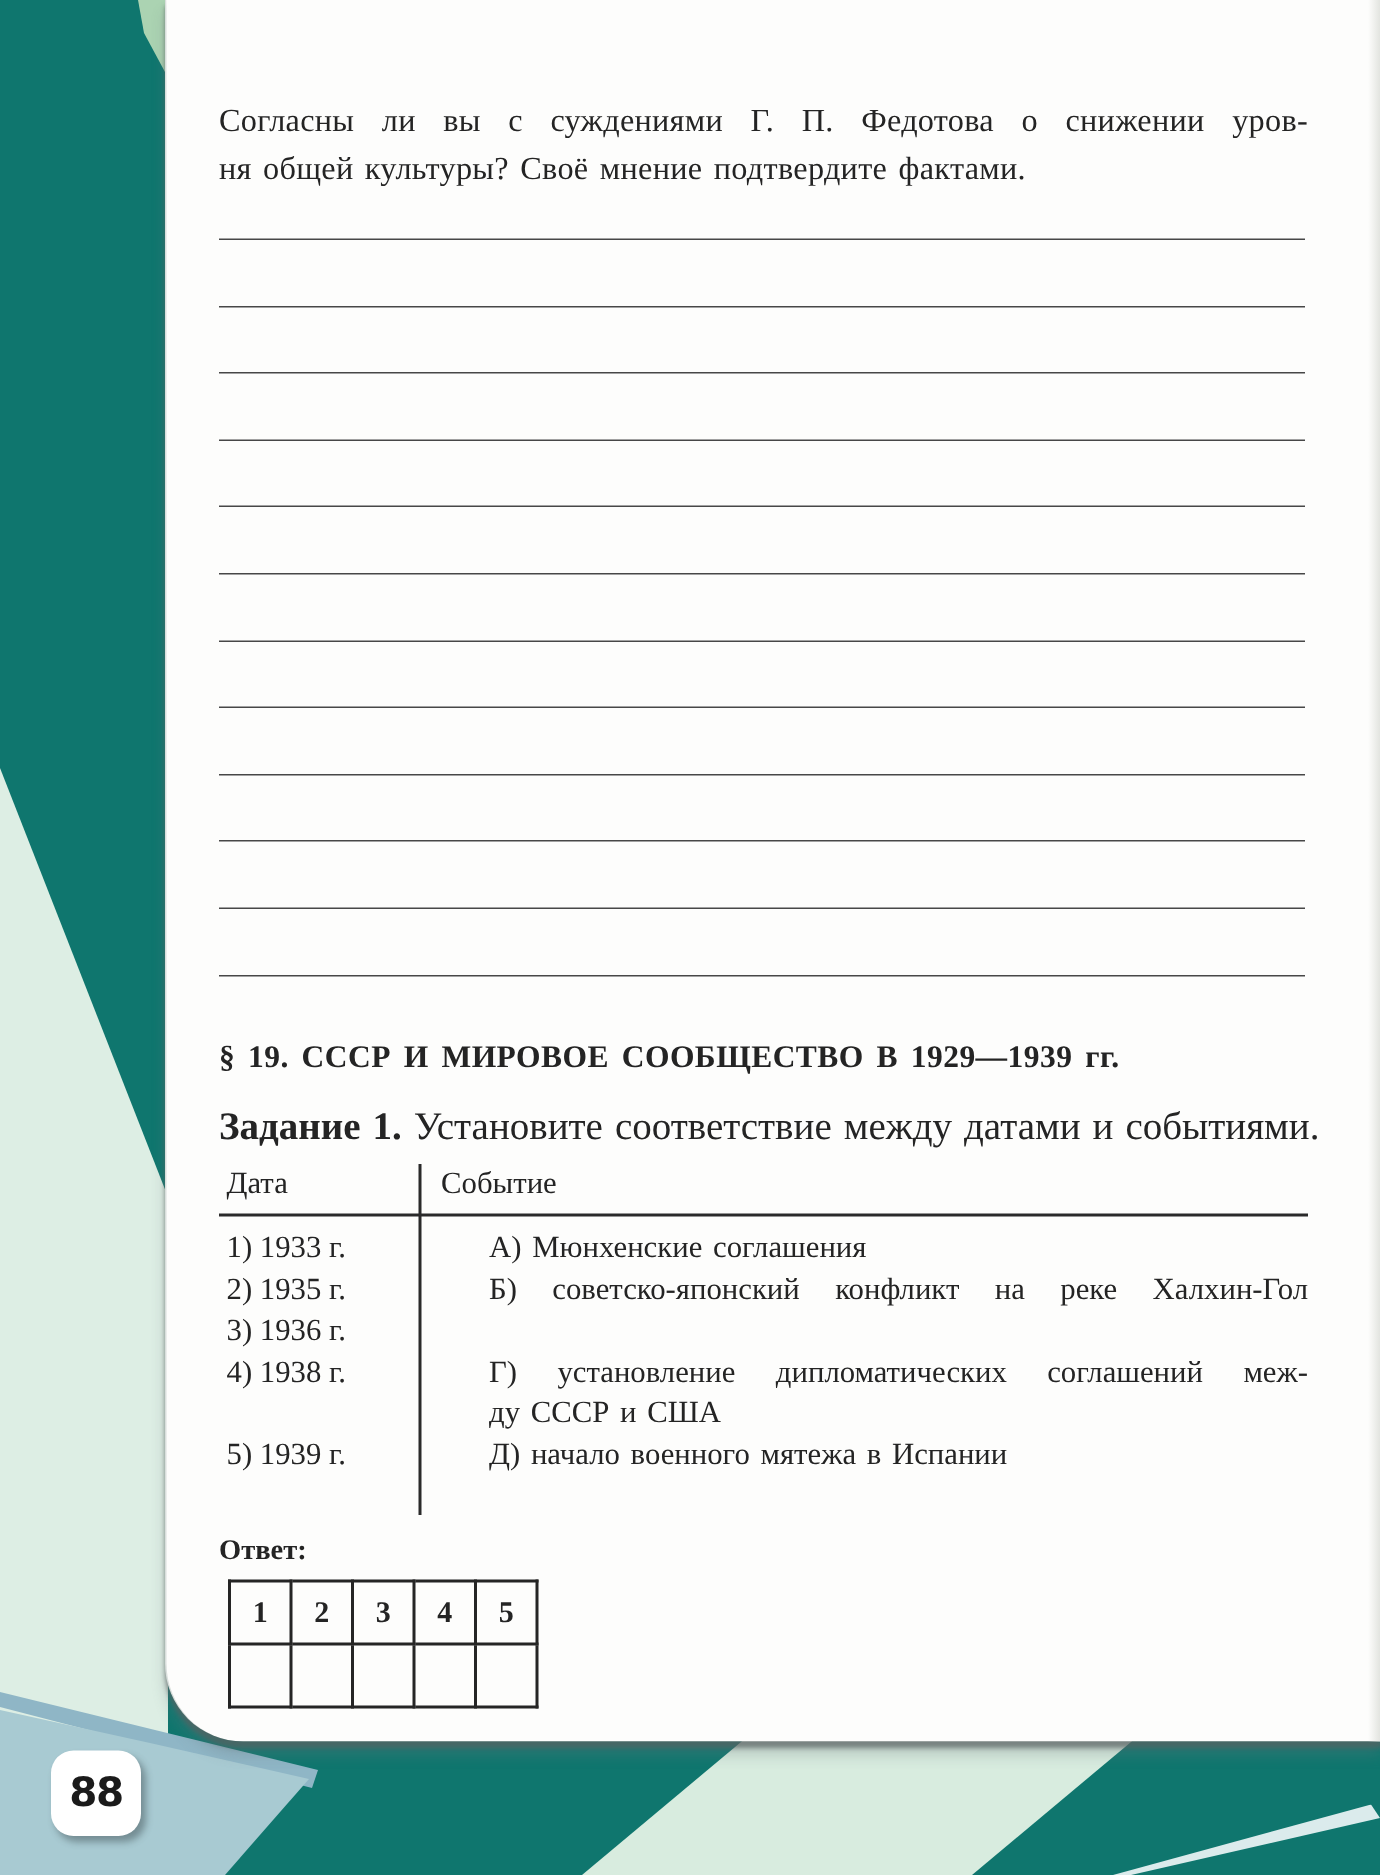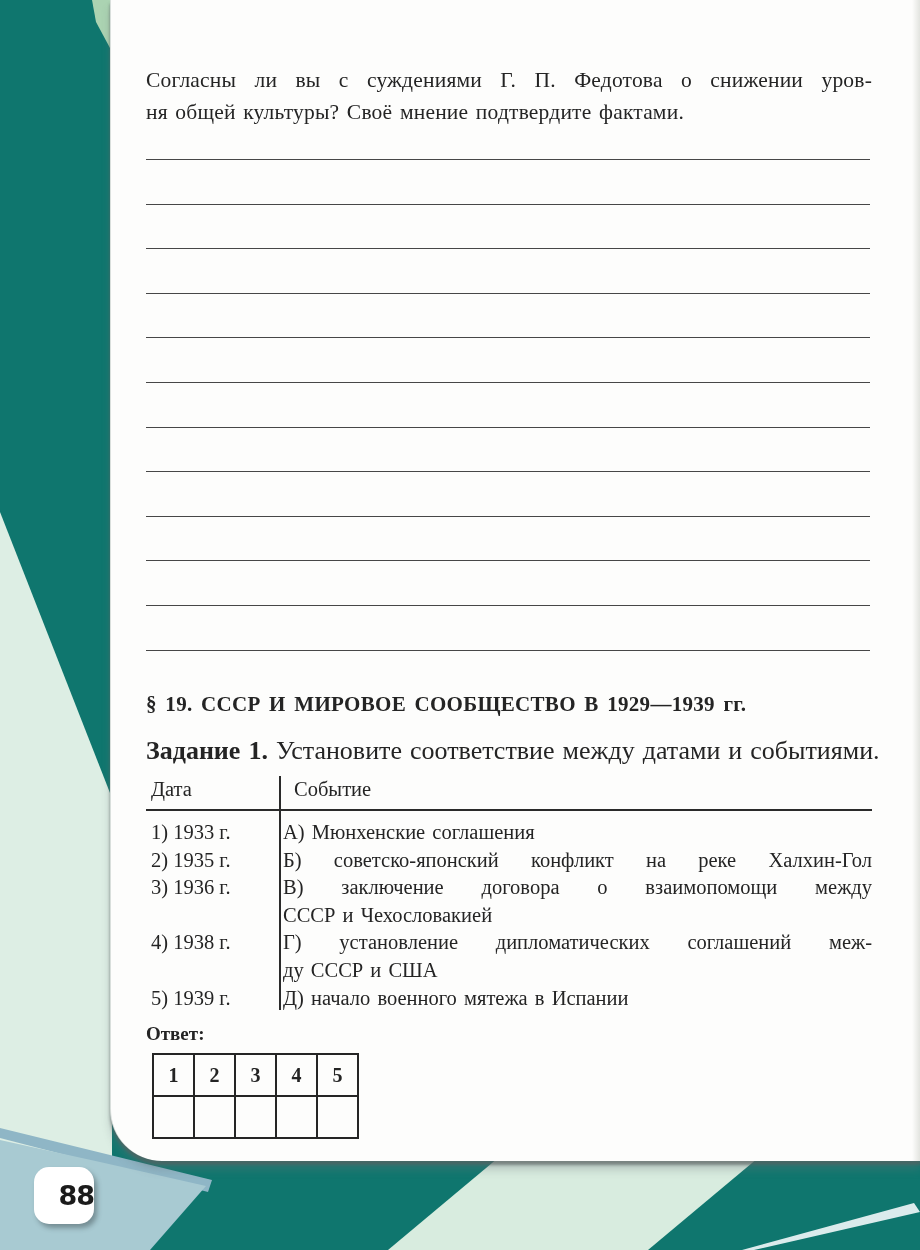--- a/index.html
+++ b/index.html
@@ -50,34 +50,34 @@
 
   .mtable{position:absolute;left:35px;top:772px;width:726px;font-size:20.5px;}
   .mtable .vdivider{position:absolute;left:133px;top:4px;height:234px;width:2px;background:#2a2a2a;}
   .mhead{display:flex;font-weight:normal;padding-top:6px;}
   .mhead .h1{width:133px;padding-left:5px;box-sizing:border-box;}
   .mhead .h2{flex:1;padding-left:15px;}
   .mrule{height:0;border-top:2px solid #2a2a2a;margin-top:8px;}
   .mrows{margin-top:8px;line-height:27.6px;}
   .mrow{display:flex;}
   .mdate{width:133px;padding-left:5px;box-sizing:border-box;flex:none;}
-  .mevent{flex:1;padding-left:4px;}
+  .mevent{flex:1;padding-left:15px;margin-left:32px;}
 
   .answer-label{position:absolute;left:35px;top:1023px;font-size:19px;font-weight:bold;}
   .agrid{position:absolute;left:41px;top:1053px;border-collapse:collapse;}
   .agrid td{
     width:37px;height:38px;border:2px solid #252525;text-align:center;vertical-align:middle;
     font-size:20px;font-weight:bold;font-family:"Liberation Serif","DejaVu Serif",serif;color:#242424;
   }
 
   .page-badge{
     position:absolute;left:34px;top:1167px;width:60px;height:57px;
     background:#ffffff;border-radius:15px;
     box-shadow:3px 4px 5px rgba(55,68,74,.45);
-    display:flex;align-items:center;justify-content:flex-end;
+    display:flex;align-items:center;justify-content:center;
     font-family:"DejaVu Sans","Liberation Sans",sans-serif;
     font-size:27px;font-weight:bold;color:#1b1b1b;letter-spacing:-1px;
   }
 </style>
 </head>
 <body>
 
 <div id="canvas">
 
   <div class="bgshape bg-mint-left"></div>
@@ -131,24 +131,20 @@
           </div>
         </div>
         <div class="mrow">
           <div class="mdate">2) 1935 г.</div>
           <div class="mevent">
             <span class="jline">Б) советско-японский конфликт на реке Халхин-Гол</span>
           </div>
         </div>
         <div class="mrow">
           <div class="mdate">3) 1936 г.</div>
-          <div class="mevent">
-            <span class="jline">В) заключение договора о взаимопомощи между</span>
-            <span class="nline">СССР и Чехословакией</span>
-          </div>
         </div>
         <div class="mrow">
           <div class="mdate">4) 1938 г.</div>
           <div class="mevent">
             <span class="jline">Г) установление дипломатических соглашений меж-</span>
             <span class="nline">ду СССР и США</span>
           </div>
         </div>
         <div class="mrow">
           <div class="mdate">5) 1939 г.</div>

